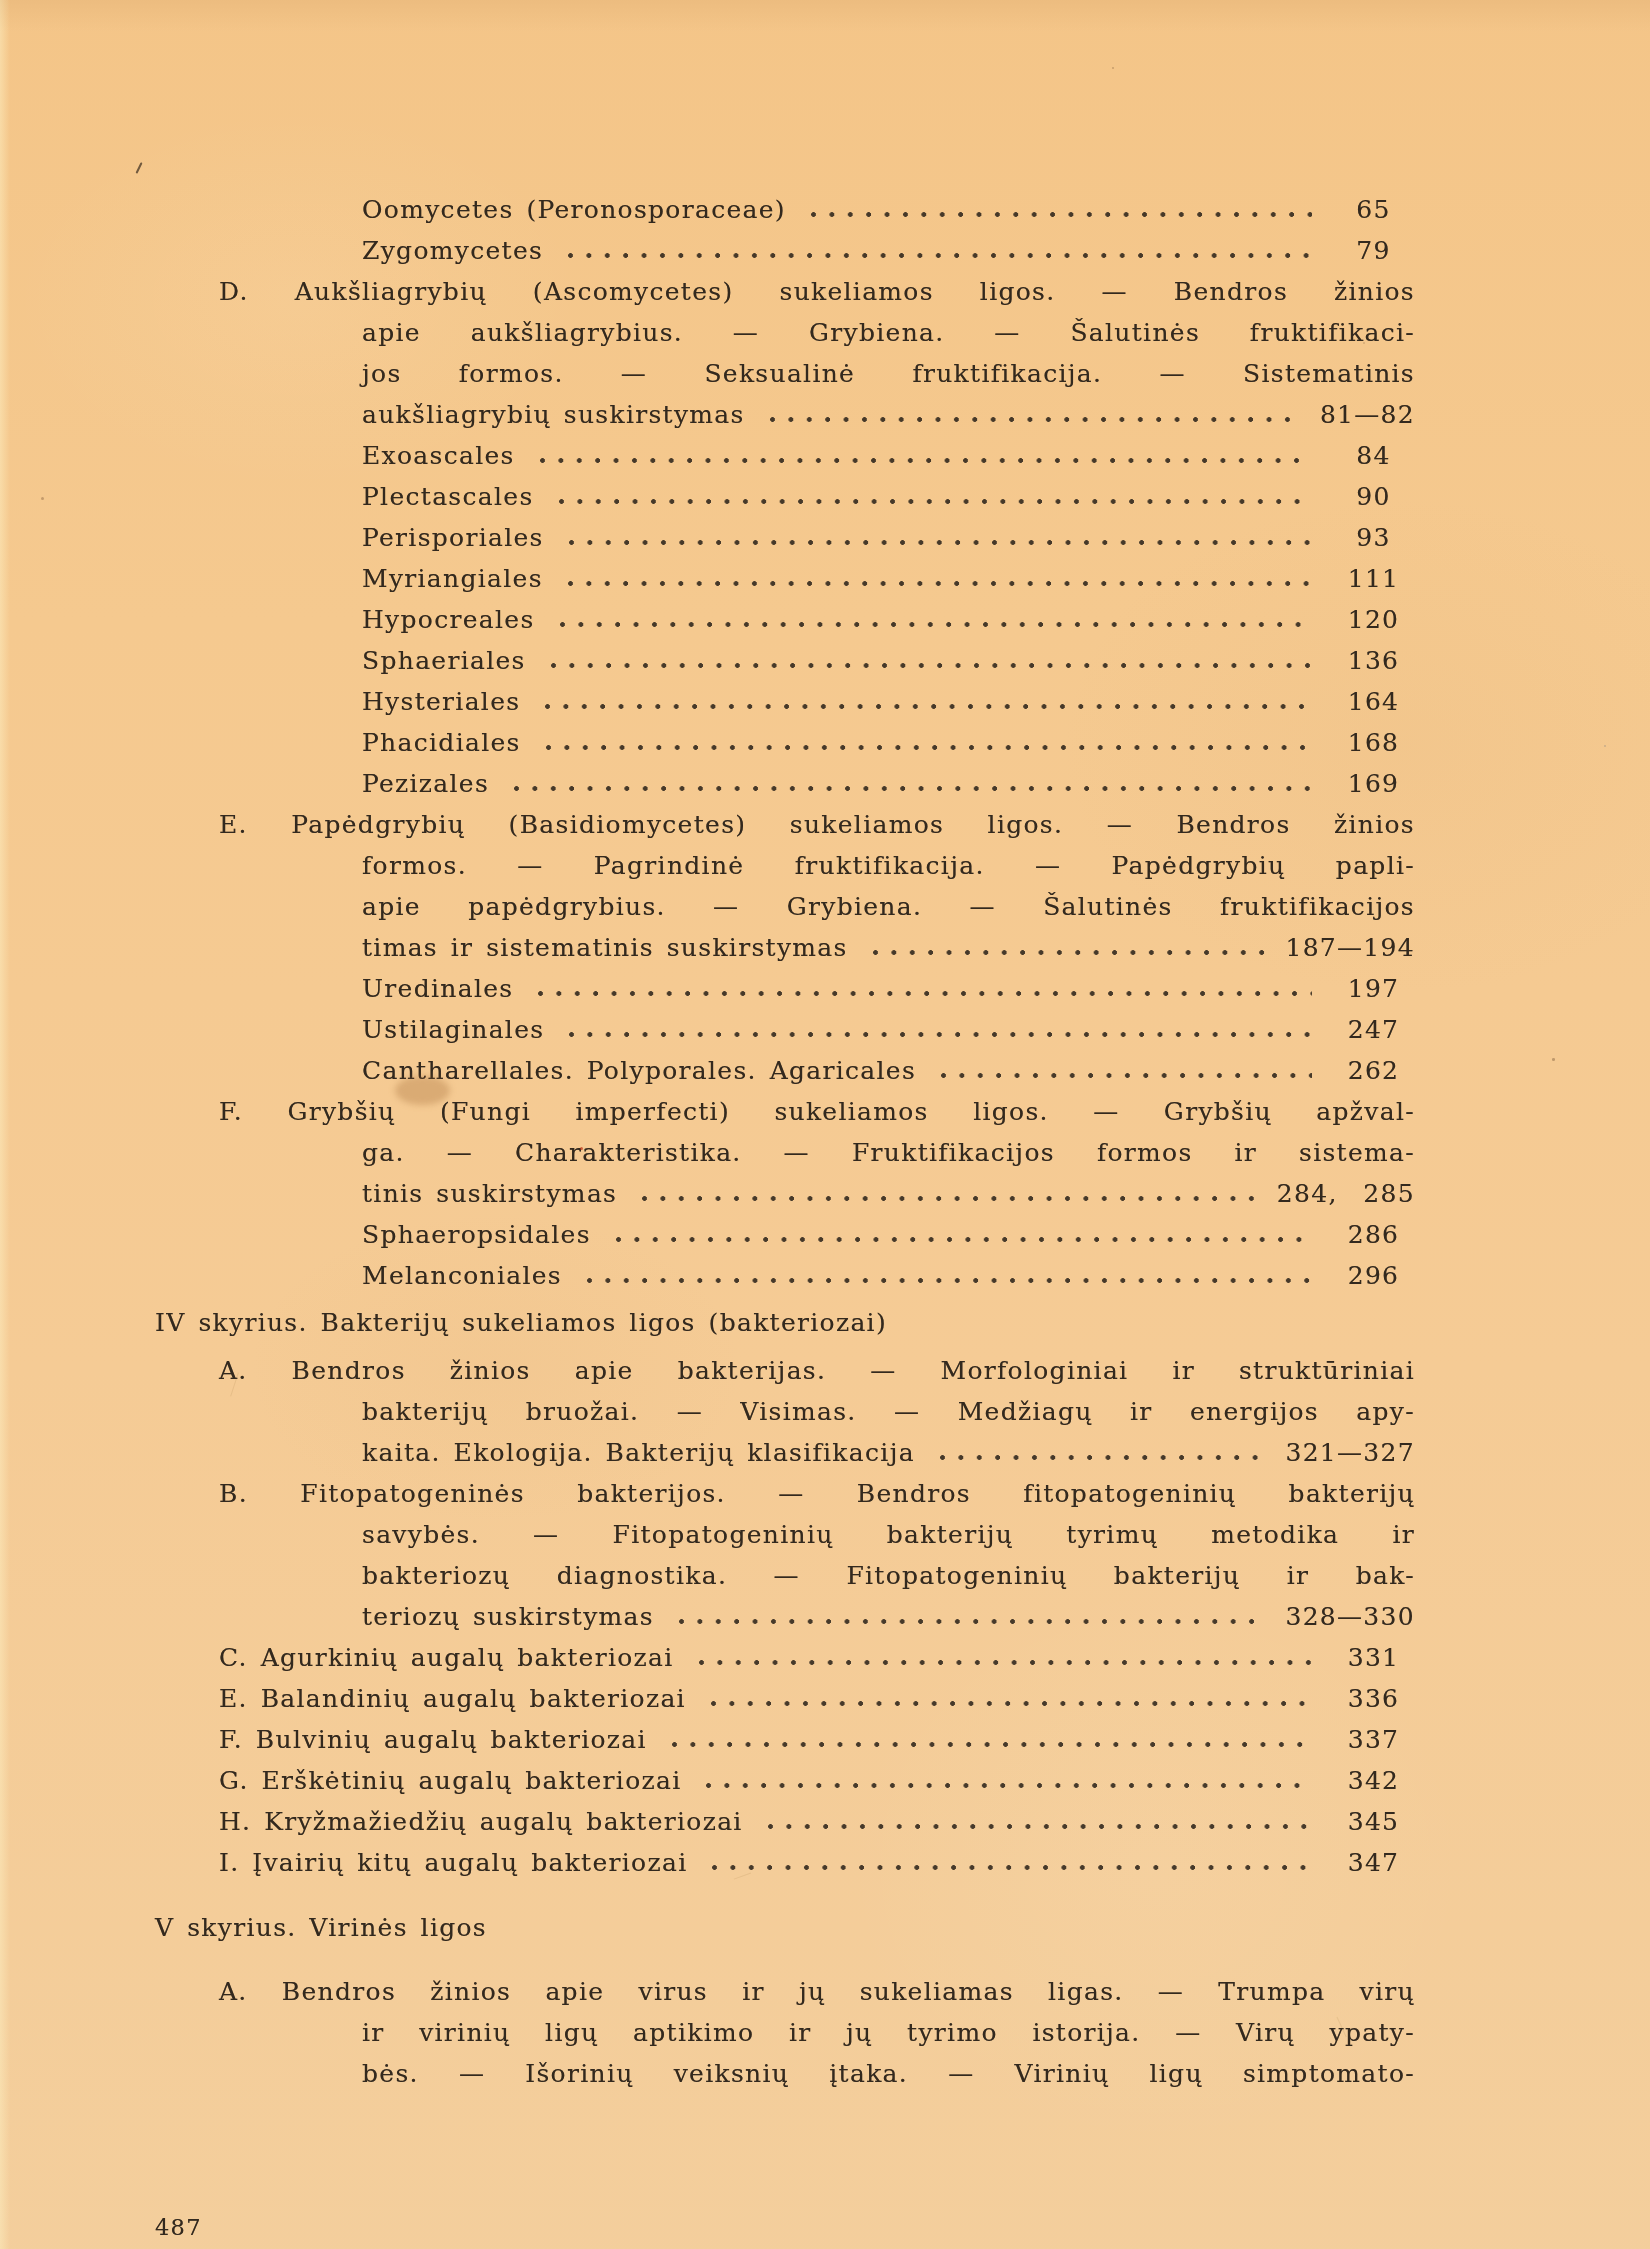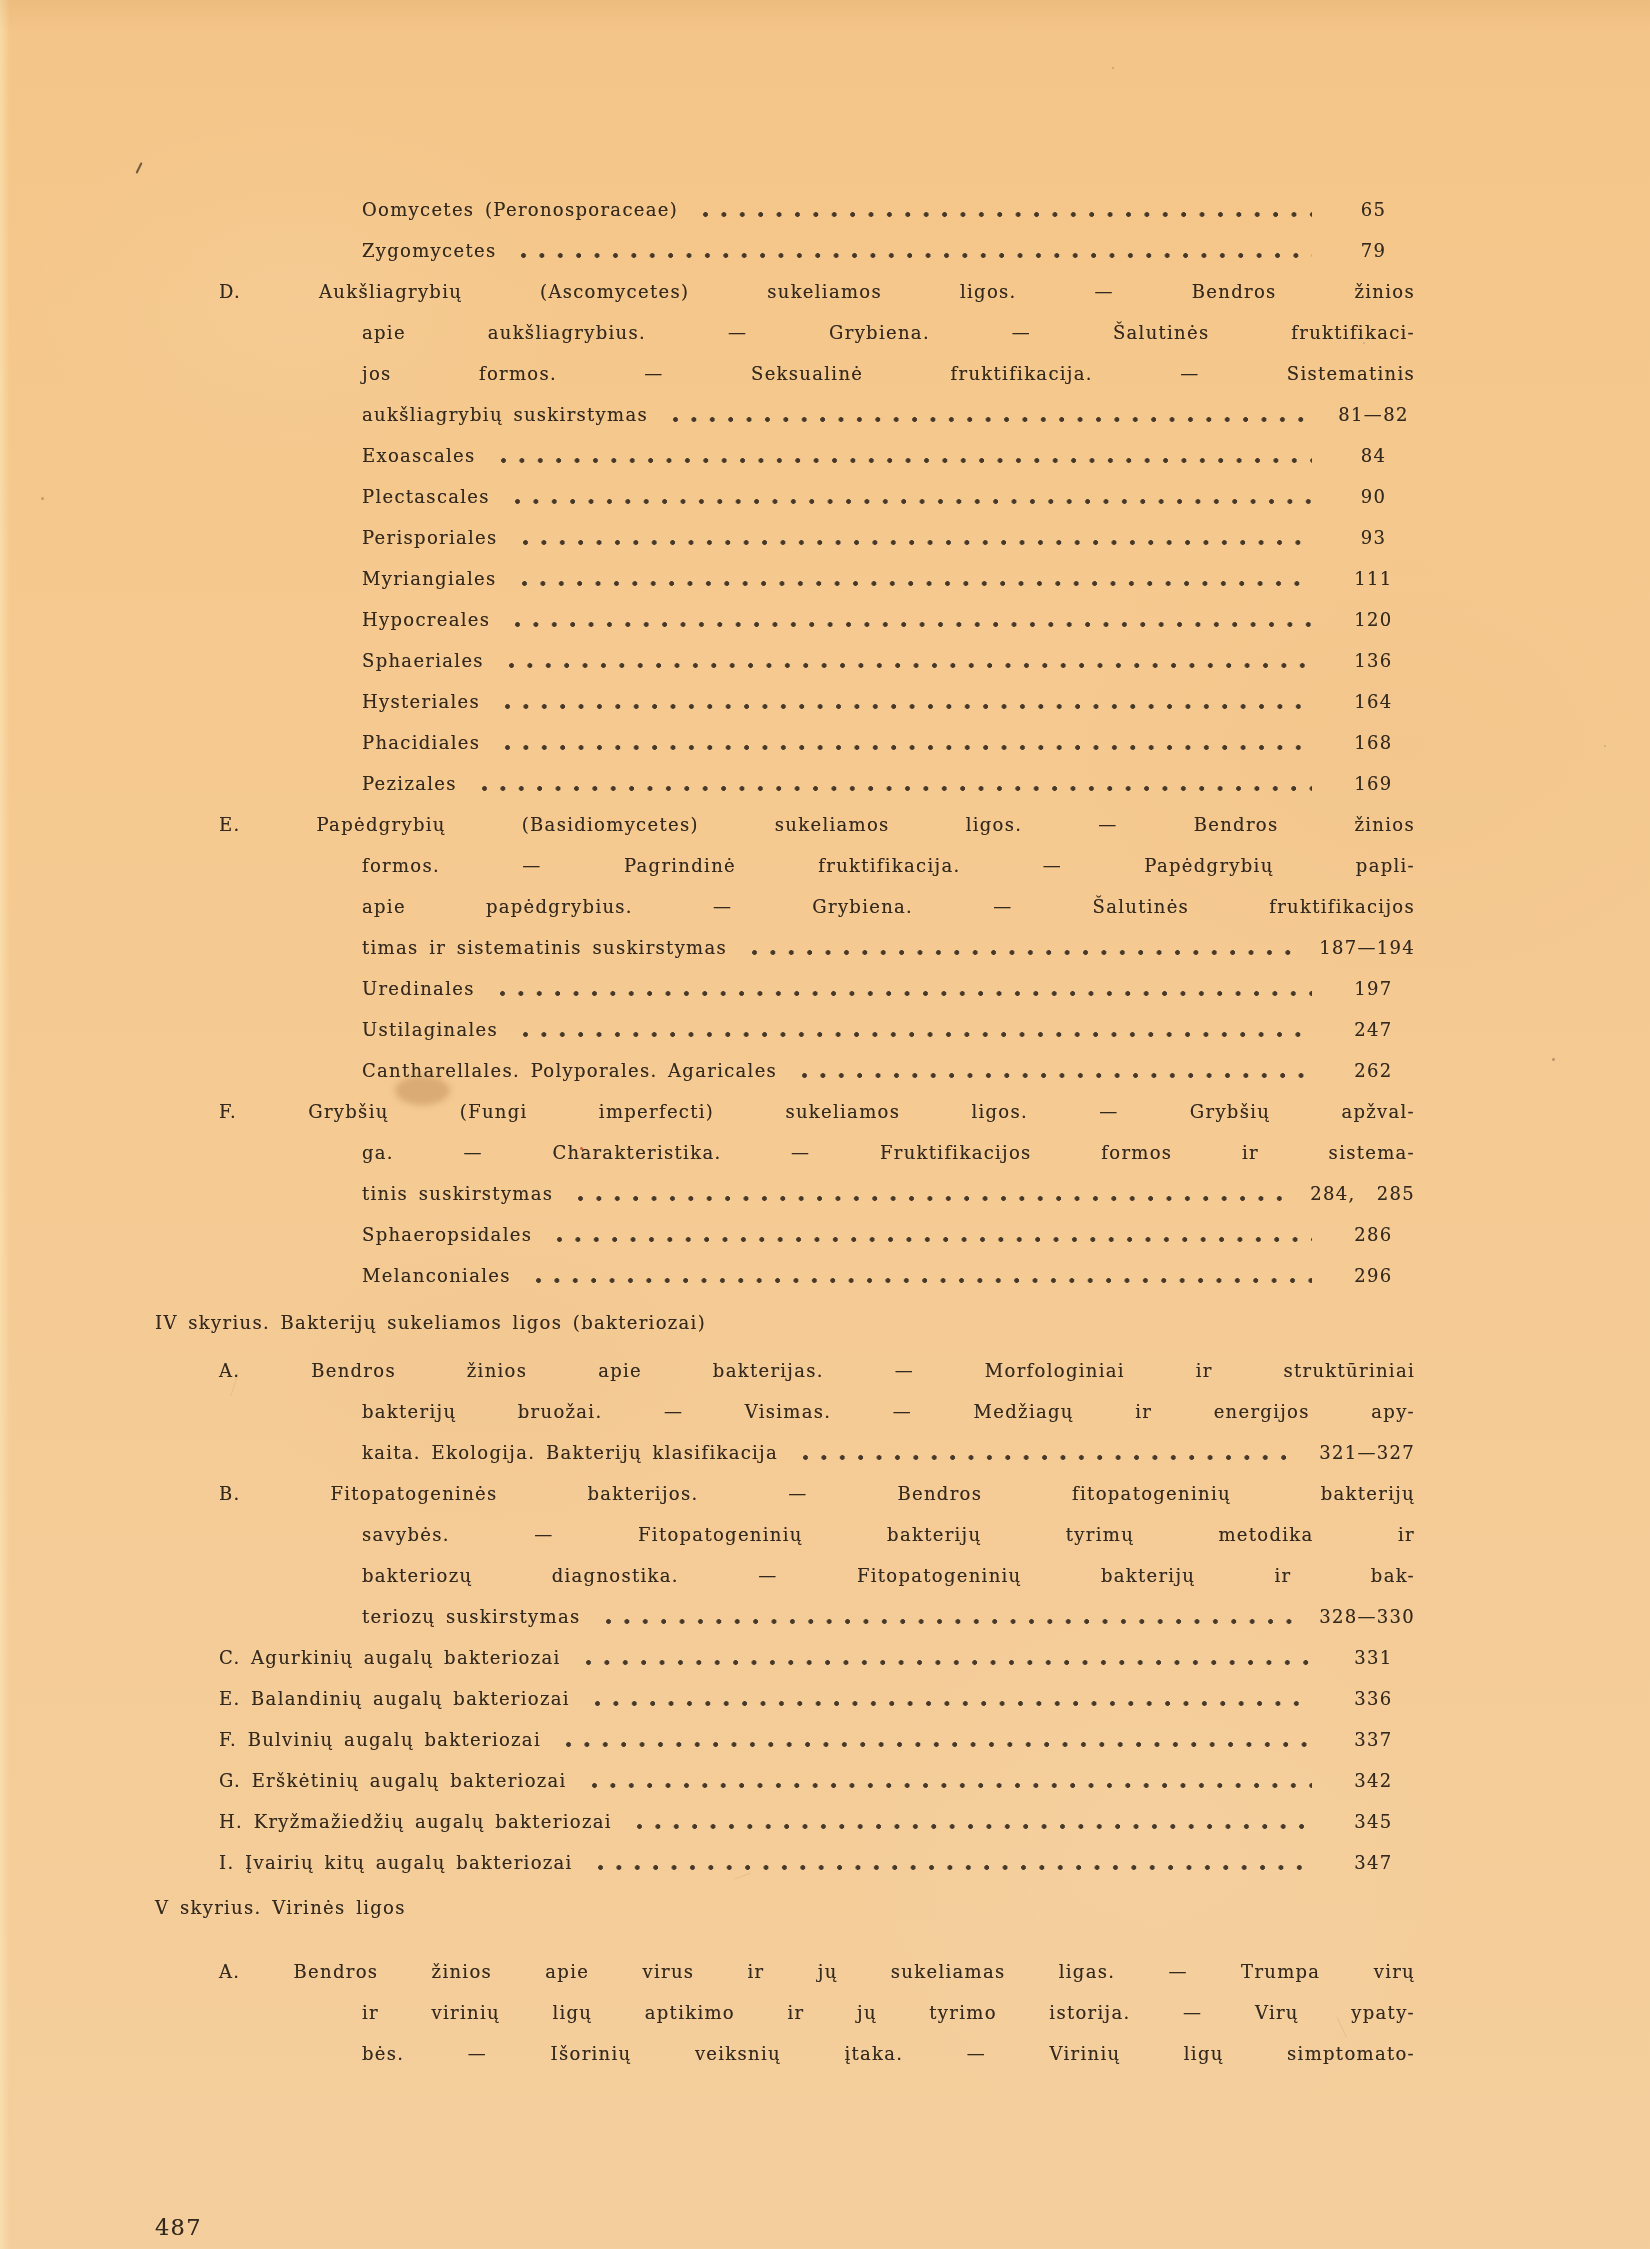--- a/index.html
+++ b/index.html
@@ -18,21 +18,21 @@
     background-image:
       radial-gradient(405px 270px at 18% 12%, rgba(255,240,210,0.10), rgba(255,240,210,0) 70%),
       radial-gradient(495px 360px at 85% 30%, rgba(210,160,100,0.08), rgba(210,160,100,0) 70%),
       radial-gradient(450px 405px at 70% 75%, rgba(255,245,220,0.08), rgba(255,245,220,0) 70%),
       radial-gradient(360px 225px at 30% 55%, rgba(200,150,90,0.06), rgba(200,150,90,0) 70%),
       linear-gradient(180deg, rgba(170,110,50,0.10) 0%, rgba(170,110,50,0) 31.5px),
       linear-gradient(90deg, rgba(252,236,190,0.55) 0%, rgba(252,236,190,0) 10px);
   }
   #toc {
     position: absolute; left: 155px; top: 189px; width: 1260px;
-    font-size: 18px; line-height: 41px;
+    font-size: 25px; line-height: 41px;
     letter-spacing: 1.3px; word-spacing: 3.6px;
     text-shadow: 0 0 0.4px rgba(51,41,30,0.45);
   }
   .row { min-height: 41px; }
   .row.has-pg { display: flex; align-items: baseline; }
   .ind0 { padding-left: 0; }
   .ind1 { padding-left: 64px; }
   .ind2 { padding-left: 207px; }
   .just { text-align: justify; text-align-last: justify; }
   .label { white-space: nowrap; flex: 0 1 auto; }
@@ -212,21 +212,21 @@
     <div class="row ind1 has-pg">
       <span class="label">H. Kryžmažiedžių augalų bakteriozai</span>
       <span class="leader"></span>
       <span class="pg">345</span>
     </div>
     <div class="row ind1 has-pg">
       <span class="label">I. Įvairių kitų augalų bakteriozai</span>
       <span class="leader"></span>
       <span class="pg">347</span>
     </div>
-    <div class="row ind0" style="margin-top: 4px;">V skyrius. Virinės ligos</div>
+    <div class="row ind0" style="margin-top: 24px;">V skyrius. Virinės ligos</div>
     <div class="row ind1 just" style="margin-top: 23px;">A. Bendros žinios apie virus ir jų sukeliamas ligas. — Trumpa virų</div>
     <div class="row ind2 just">ir virinių ligų aptikimo ir jų tyrimo istorija. — Virų ypaty-</div>
     <div class="row ind2 just">bės. — Išorinių veiksnių įtaka. — Virinių ligų simptomato-</div>
   </div>
 
 <div id="folio">487</div>
 
 <div class="artifact tick-mark"></div>
 <div class="artifact stain-blob"></div>
 <div class="artifact speck s1"></div>

